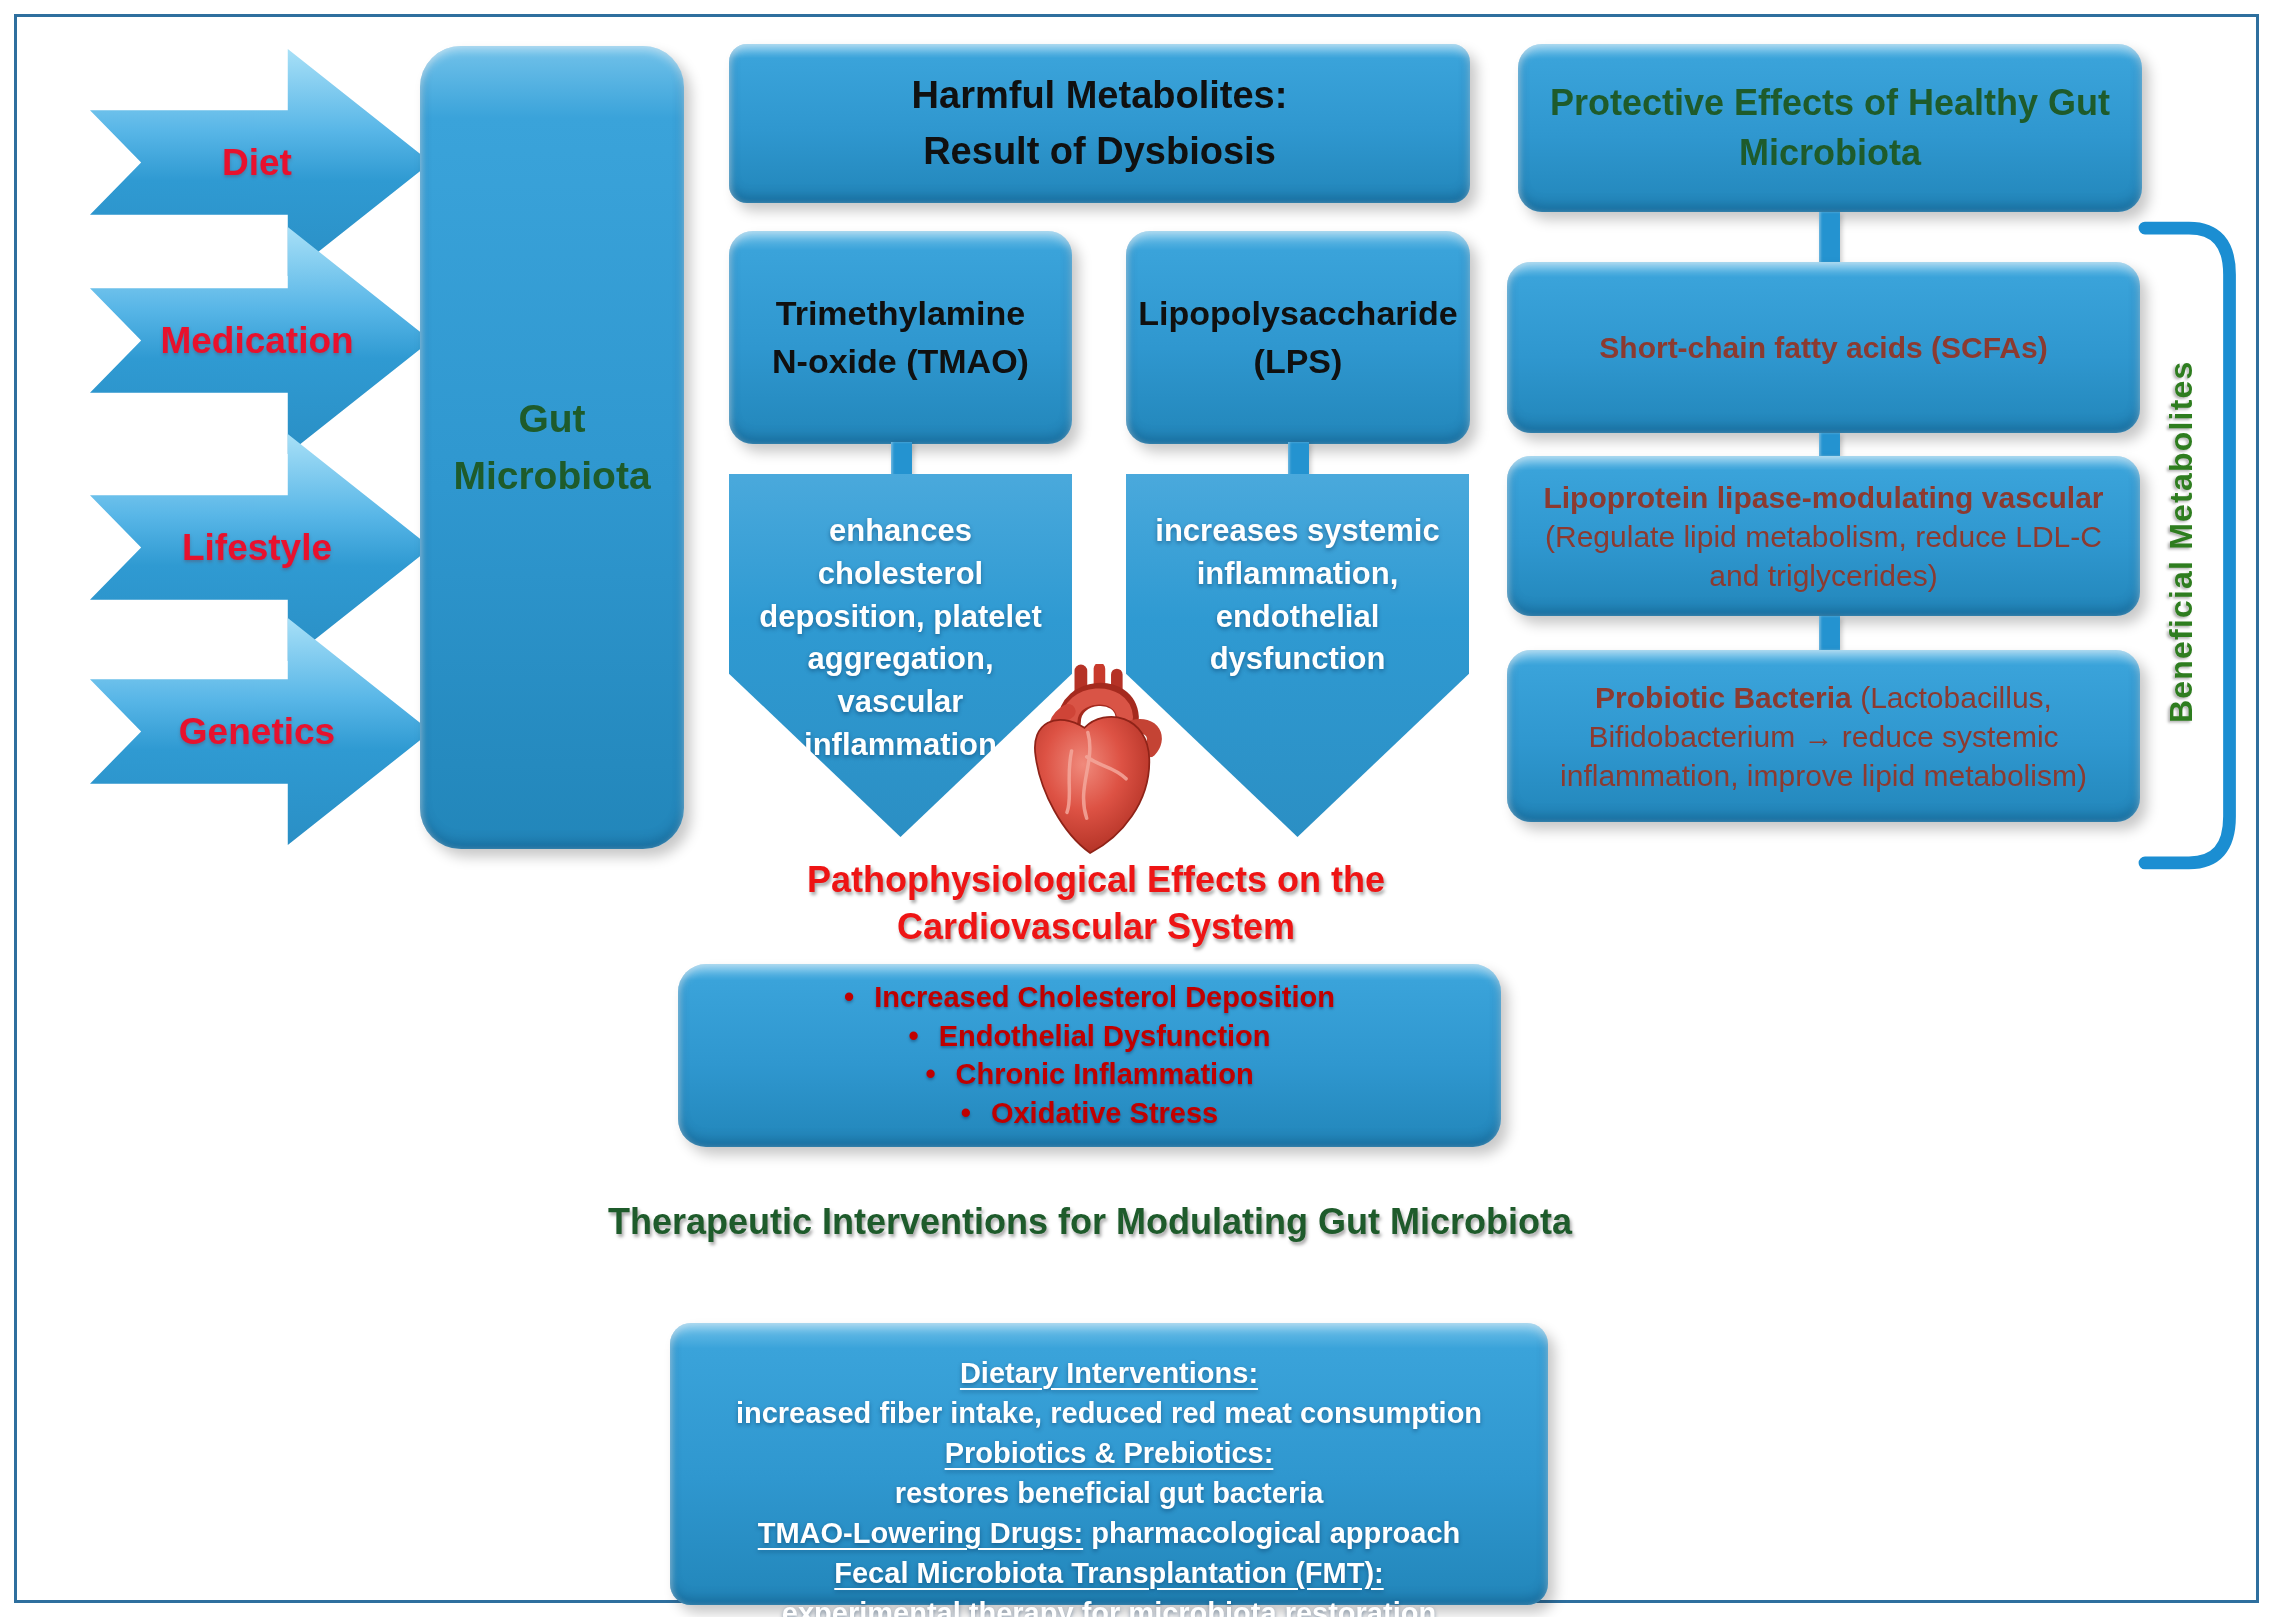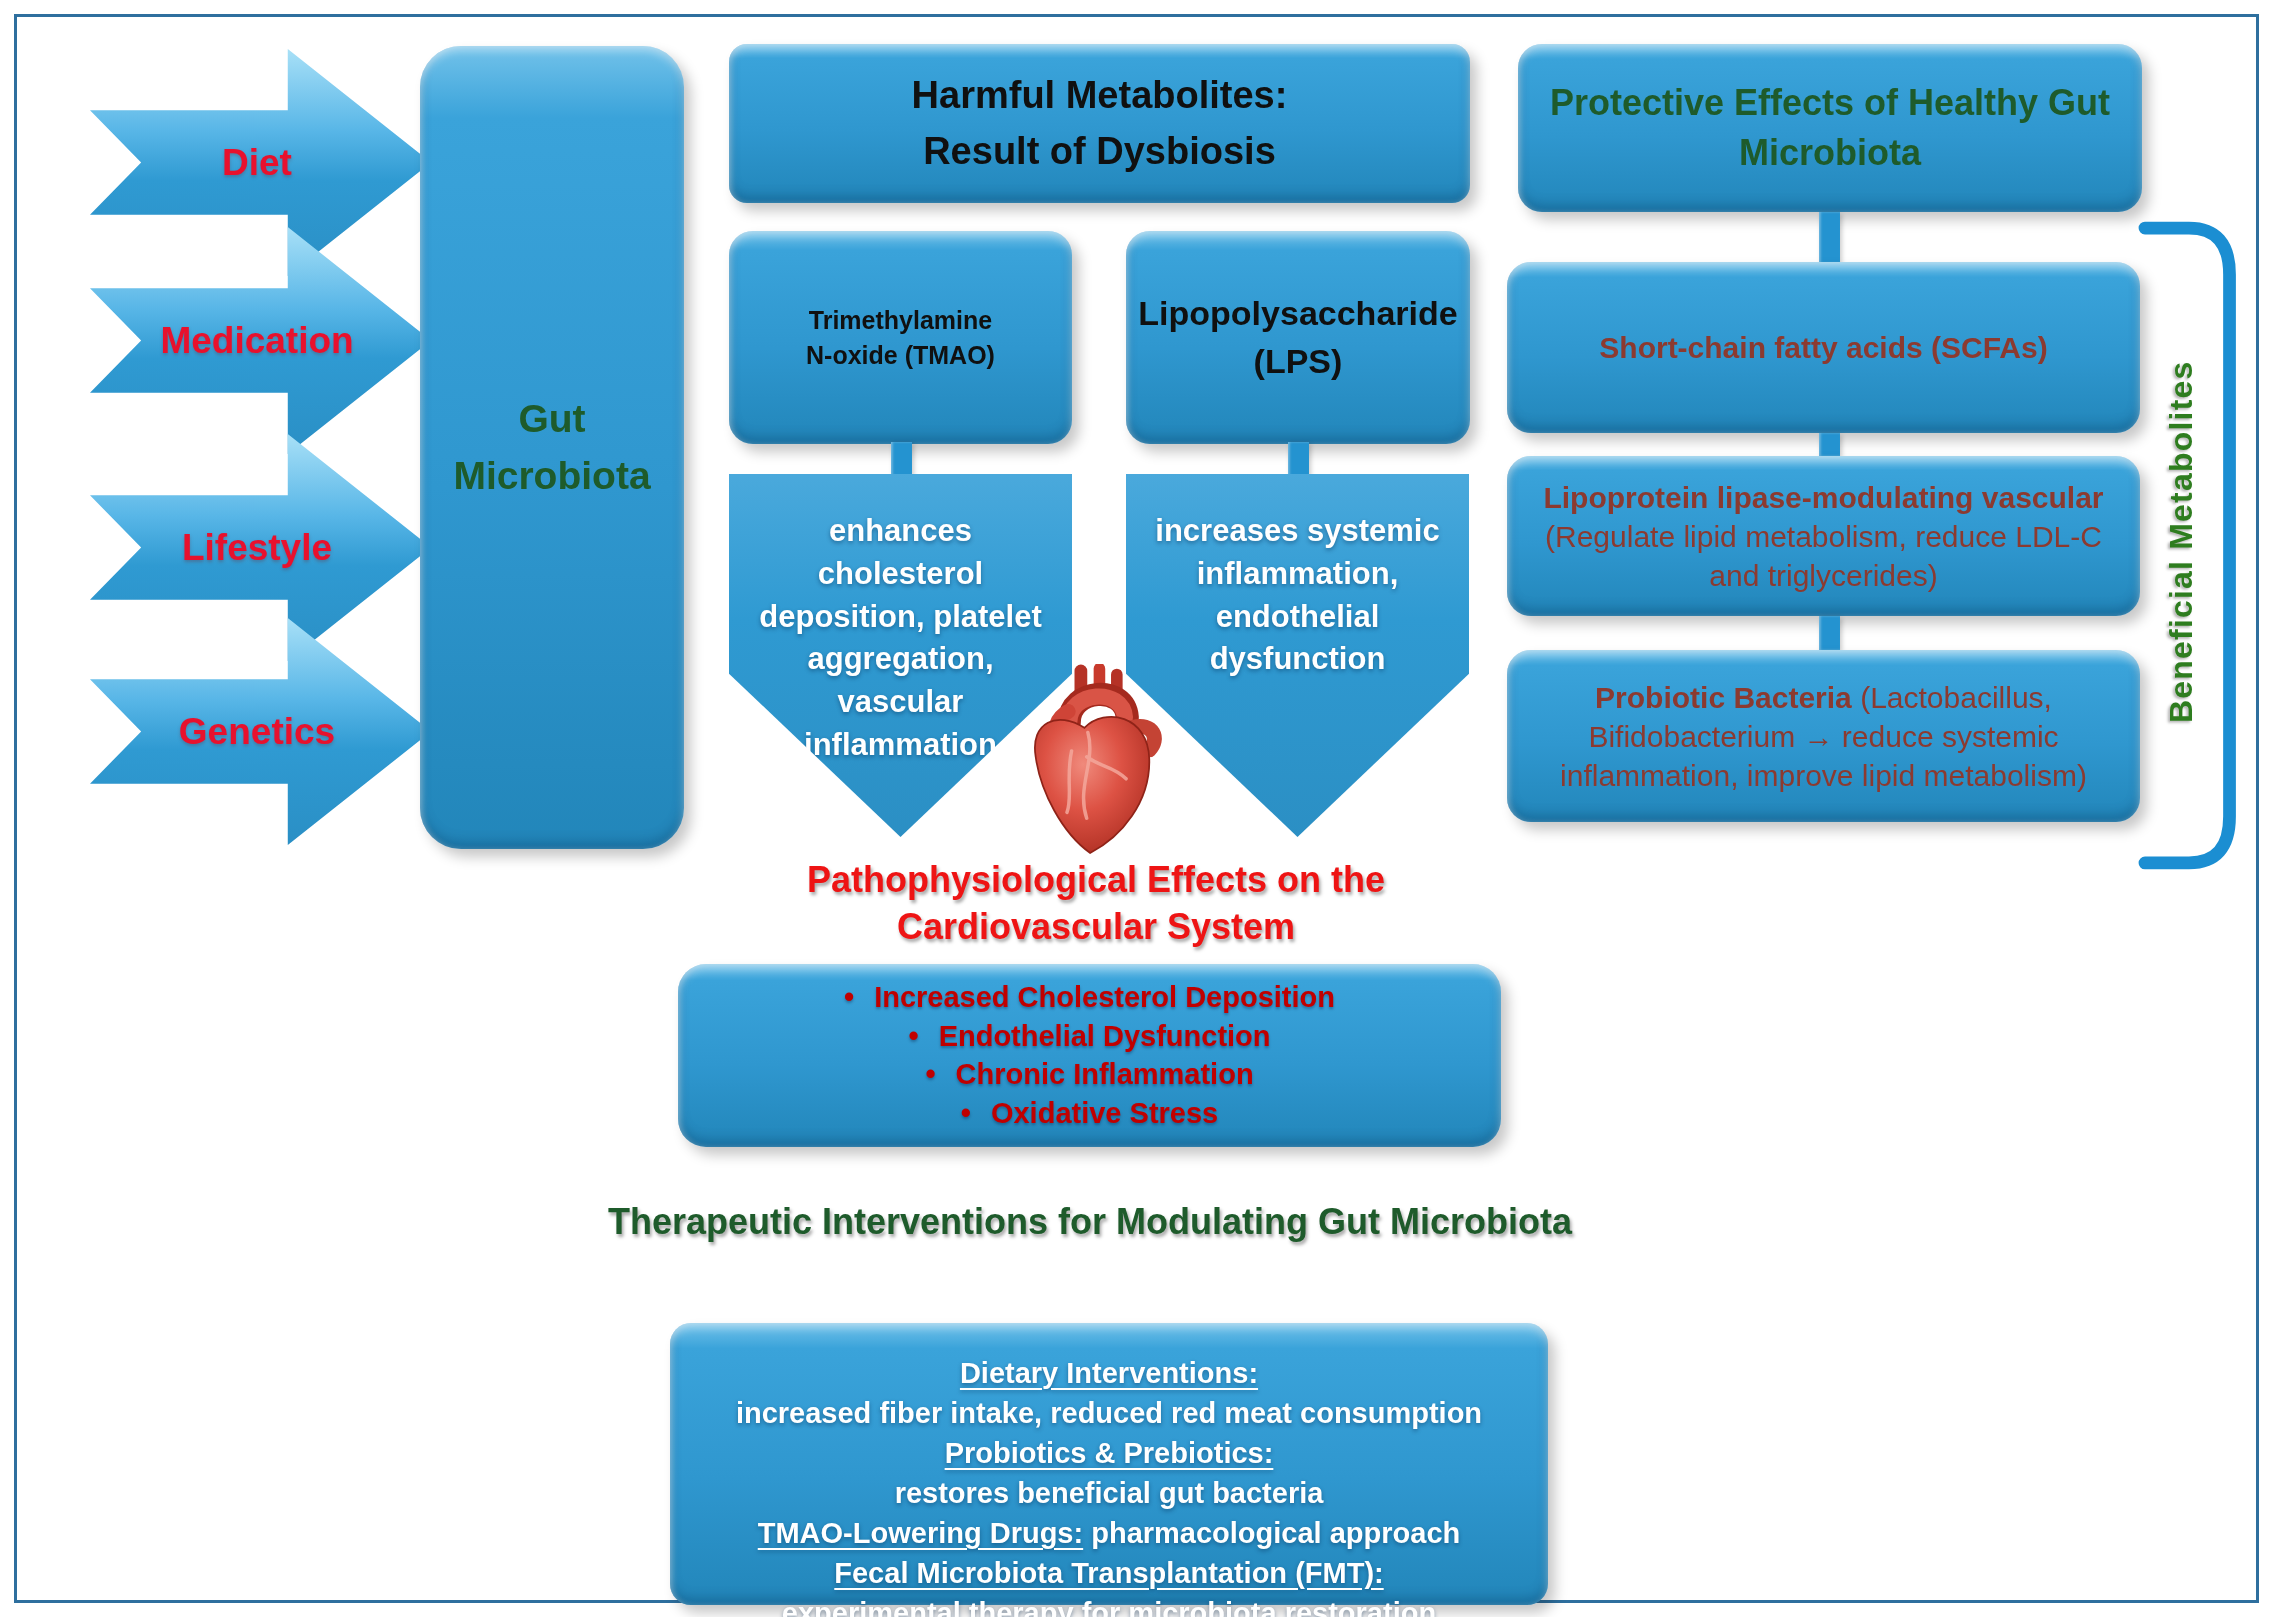--- a/index.html
+++ b/index.html
@@ -92,21 +92,21 @@
   </div>
 
   <div class="box" style="left:729px; top:44px; width:741px; height:159px;border-radius:18px;">
     <div class="blacktitle" style="font-size:38px; line-height:1.45;">
       <div>Harmful Metabolites:</div>
       <div>Result of Dysbiosis</div>
     </div>
   </div>
 
   <div class="box" style="left:729px; top:231px; width:343px; height:213px;">
-    <div class="blacktitle" style="font-size:25px; line-height:1.4;">
+    <div class="blacktitle" style="font-size:34px; line-height:1.4;">
       <div>Trimethylamine</div>
       <div>N-oxide (TMAO)</div>
     </div>
   </div>
 
   <div class="box" style="left:1126px; top:231px; width:344px; height:213px;">
     <div class="blacktitle" style="font-size:34px; line-height:1.4;">
       <div>Lipopolysaccharide</div>
       <div>(LPS)</div>
     </div>

